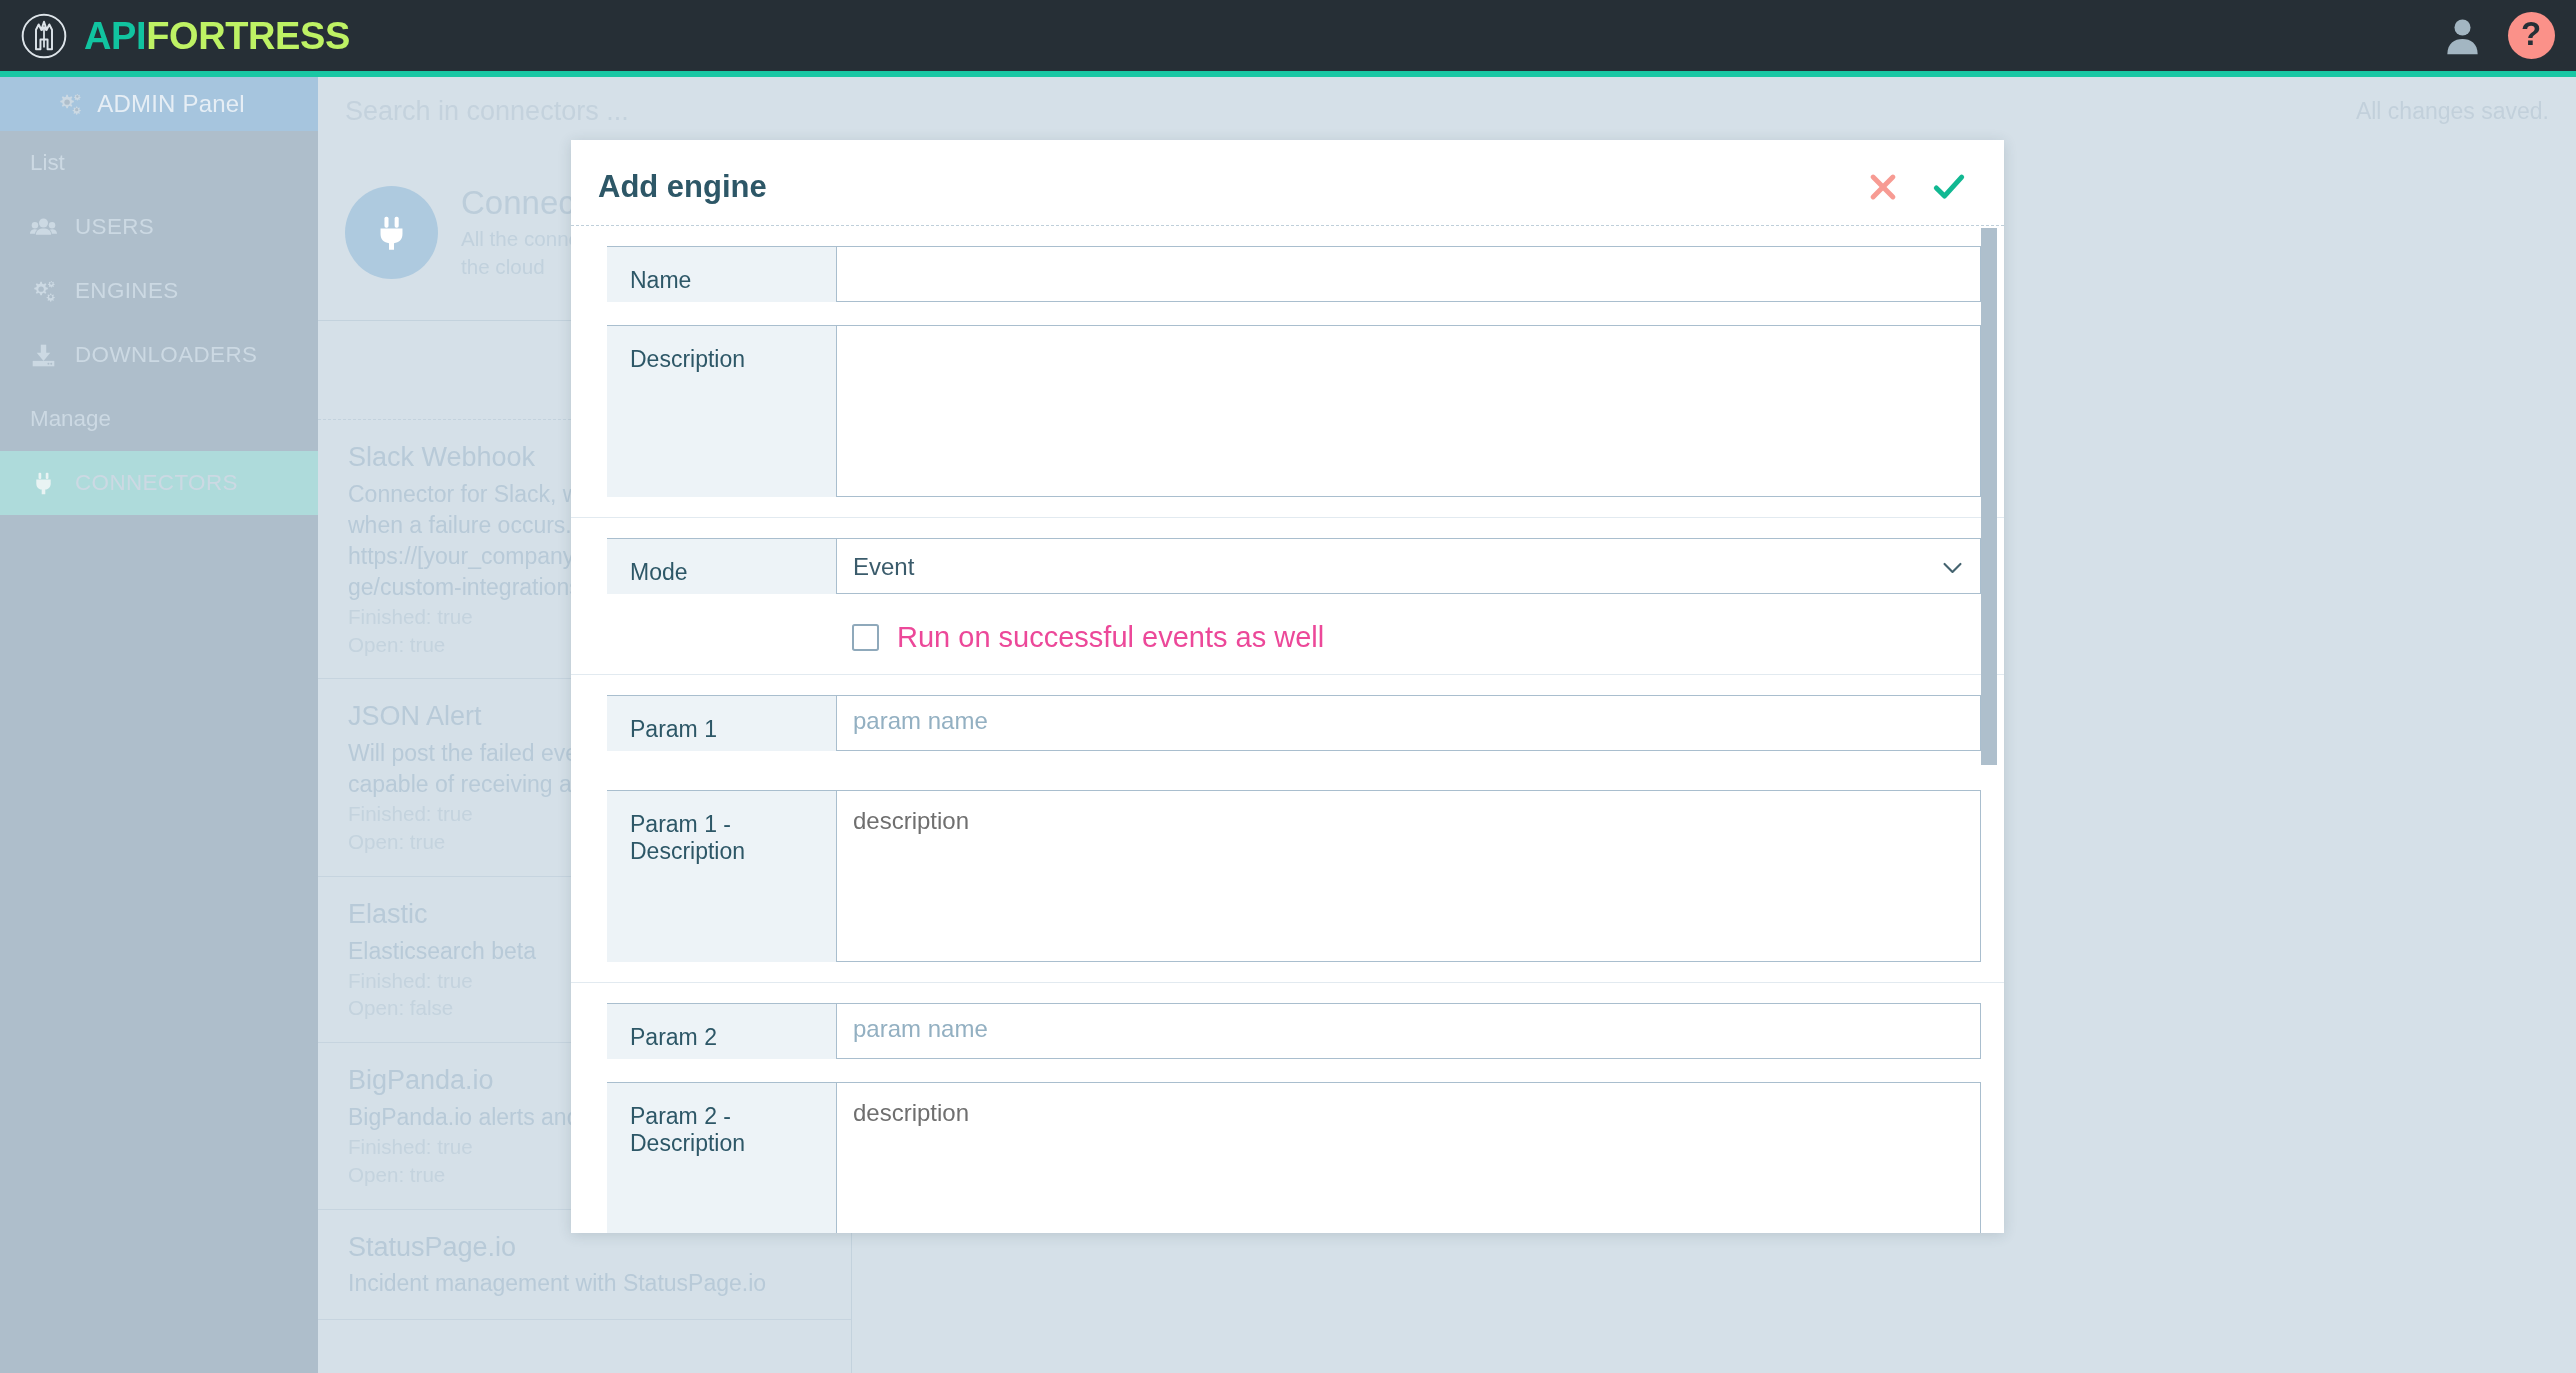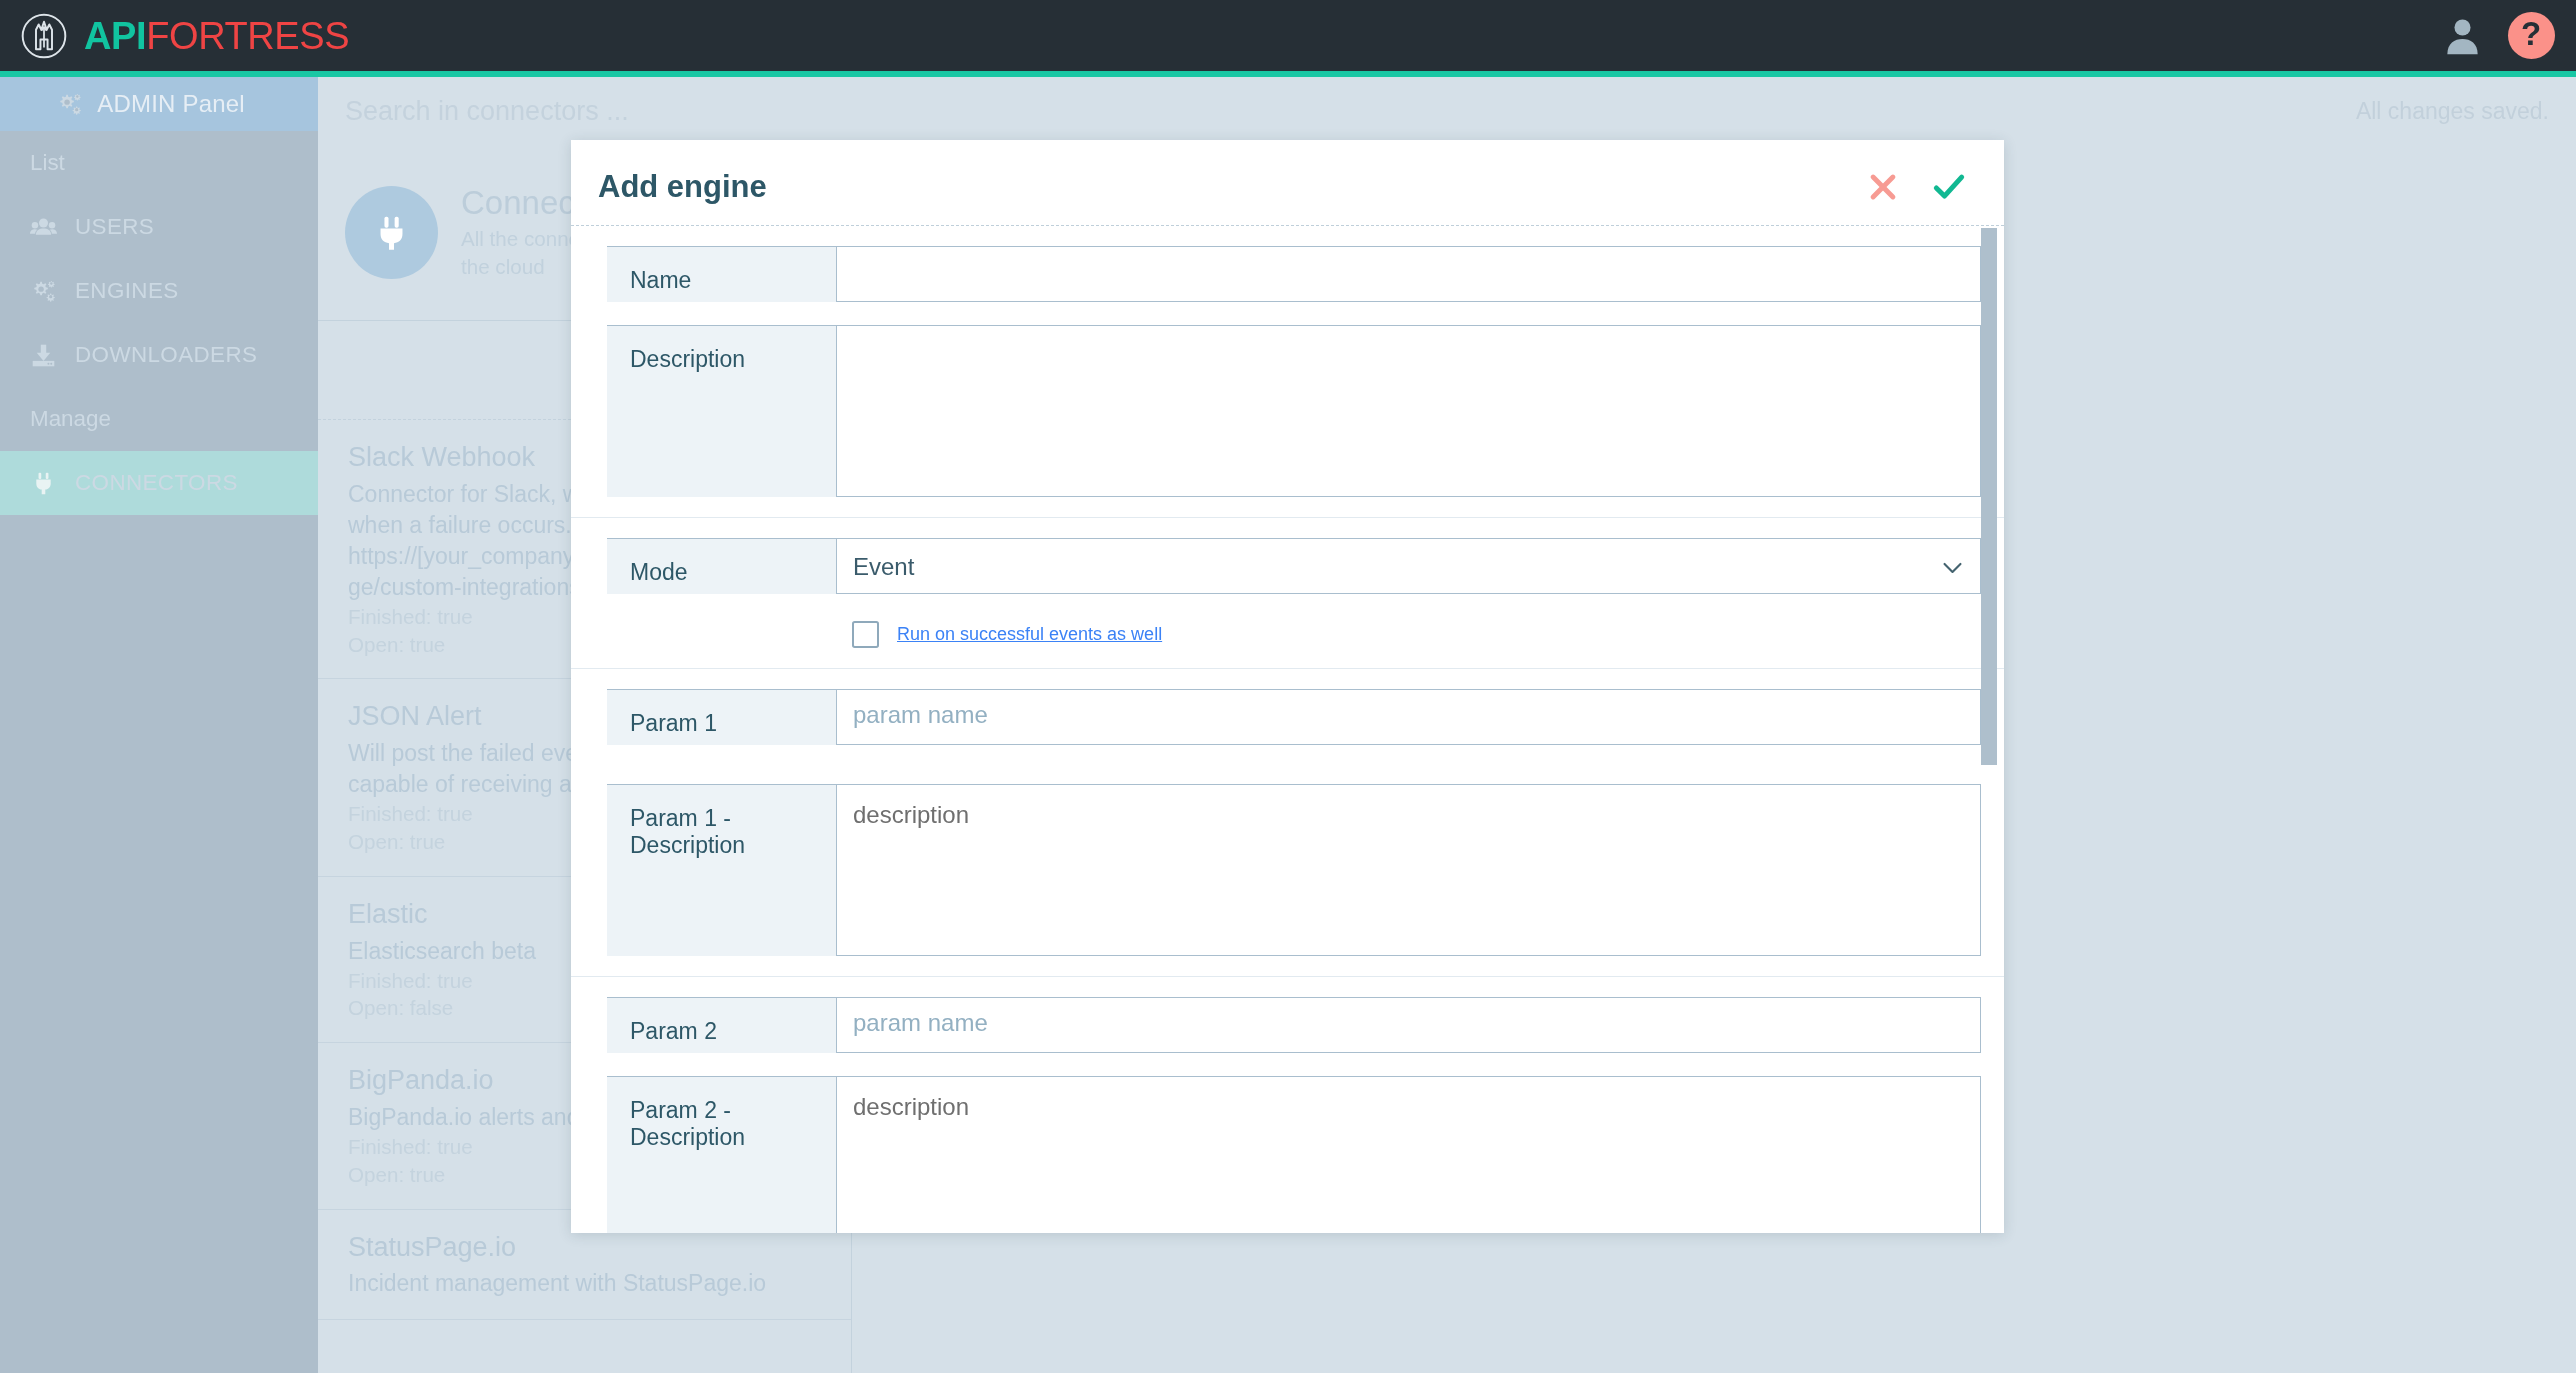--- a/index.html
+++ b/index.html
@@ -29,21 +29,21 @@
   }
   #brand-logo { width: 48px; height: 48px; }
   #brand-text {
     font-size: 38px;
     font-weight: 700;
     letter-spacing: -0.4px;
     line-height: 1;
     white-space: nowrap;
   }
   .brand-api { color: #11c4a0; margin-top: 20px; }
-  .brand-fortress { color: #ef4444; font-weight: 400; }
+  .brand-fortress { color: #bef264; font-weight: 700; }
 
   #topbar-right {
     position: absolute;
     right: 21.5px; top: 0;
     height: 71px;
     display: flex;
     align-items: center;
     gap: 25px;
   }
   #user-icon { width: 41px; height: 41px; }
@@ -325,23 +325,22 @@
     padding-left: 16px;
     cursor: pointer;
   }
   .checkbox-box {
     width: 27px; height: 27px;
     border: 2.7px solid #8fa9bb;
     border-radius: 2.7px;
     flex: 0 0 27px;
   }
   .checkbox-label {
-    color: #3b82f6;
-    font-size: 18px;
-    text-decoration: underline;
+    color: #ec4899;
+    font-size: 29px;
   }
 
   
   #modal-scrolltrack {
     position: absolute;
     right: 7.2px; top: 88px;
     width: 16px;
     height: 1007px;
     background: transparent;
   }

